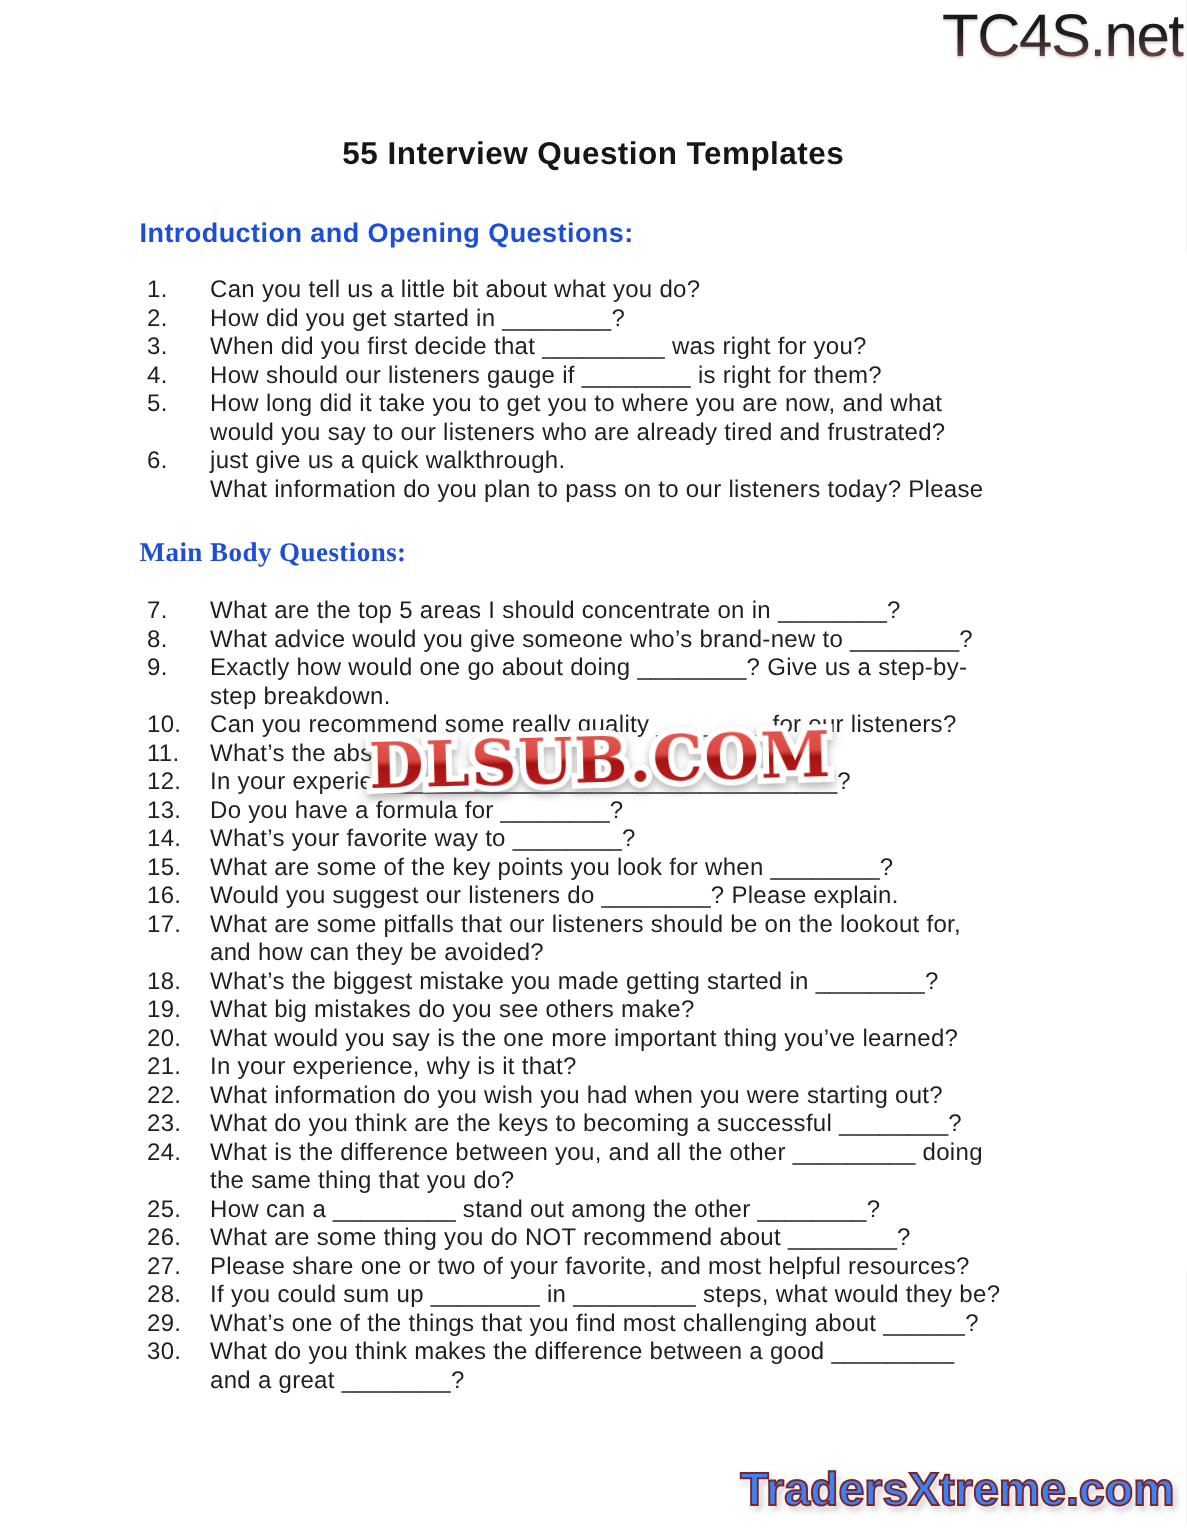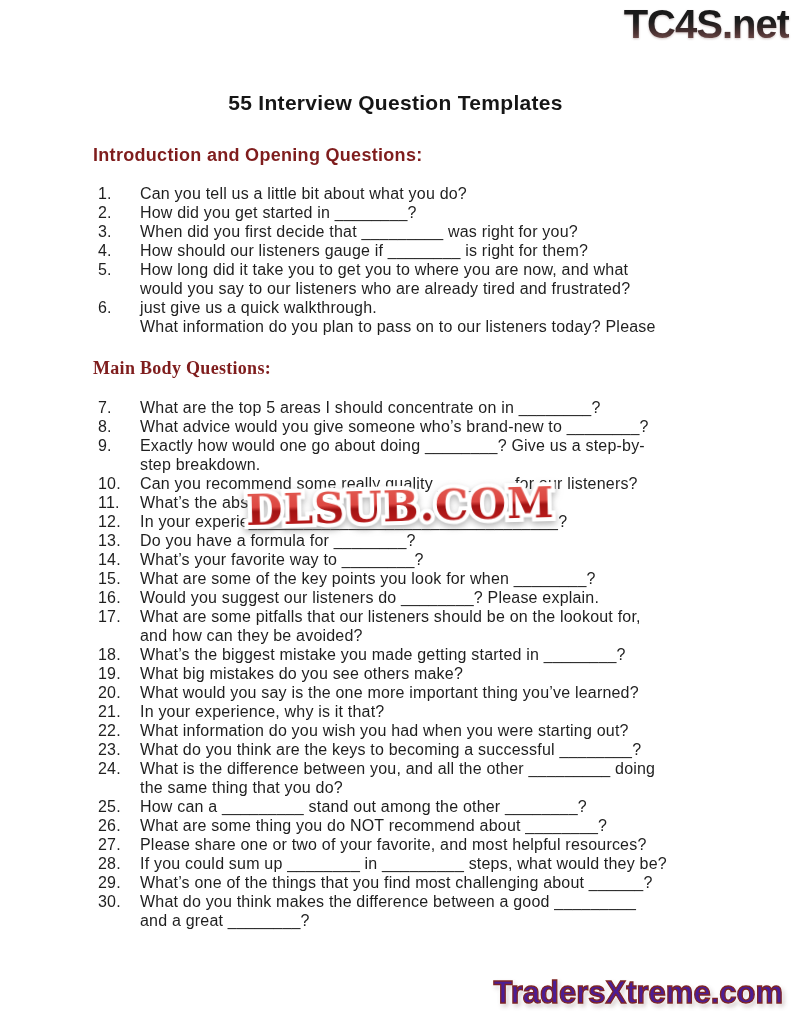--- a/index.html
+++ b/index.html
@@ -9,42 +9,42 @@
     width:791px; height:1024px;
     background:#ffffff;
     overflow:hidden;
     font-family:"Liberation Sans", sans-serif;
     color:#1f1f1f;
   }
 
   
   .top-logo {
     position:absolute; top:2px; right:2px;
-    font-size:40px; font-weight:700; letter-spacing:-1px;
+    font-size:40px; font-weight:400; letter-spacing:-1px;
     background:linear-gradient(180deg,#151515 0%,#1d1d1d 45%,#4f3434 72%,#996a66 100%);
     -webkit-background-clip:text; background-clip:text; color:transparent;
     filter:drop-shadow(0 1px 1px rgba(120,90,90,0.35));
     line-height:1.1;
   }
 
   
   .doc-title {
     margin-top:90px;
     text-align:center;
     font-size:21px; font-weight:700; letter-spacing:0.3px;
     line-height:26px;
     color:#161616;
   }
 
   
   .section-heading {
     margin-left:93px;
     font-size:18px; font-weight:700; letter-spacing:0.3px;
     line-height:24px;
-    color:#7f1d1d;
+    color:#1d4ed8;
   }
   .section-1 .section-heading { margin-top:27px; }
   .section-2 .section-heading { margin-top:20px;font-family:Liberation Serif, serif; }
 
   
   .q-list { margin-left:98px; }
   .section-1 .q-list { margin-top:17px; }
   .section-2 .q-list { margin-top:18px; }
   .q-row { display:flex; }
   .q-num {
@@ -76,21 +76,21 @@
     position:absolute; left:0; top:0;
     background:linear-gradient(180deg,#e25b52 0%,#dd4742 42%,#a31313 52%,#c32020 100%);
     -webkit-background-clip:text; background-clip:text; color:transparent;
   }
 
   
   .bottom-logo {
     position:absolute; top:976px; right:8px;
     font-size:31px; font-weight:700; letter-spacing:0px;
     line-height:1.1;
-    color:#4c1d95;
+    color:#3b82f6;
     -webkit-text-stroke:1.3px #7d2424;
     text-shadow:0 0 2px #ffffff, 0 0 4px #ffffff, 0 0 6px #ffffff, 2px 3px 5px rgba(90,60,60,0.45);
     text-align:center;
   }
 </style>
 </head>
 <body>
 
 <div class="page">
 

